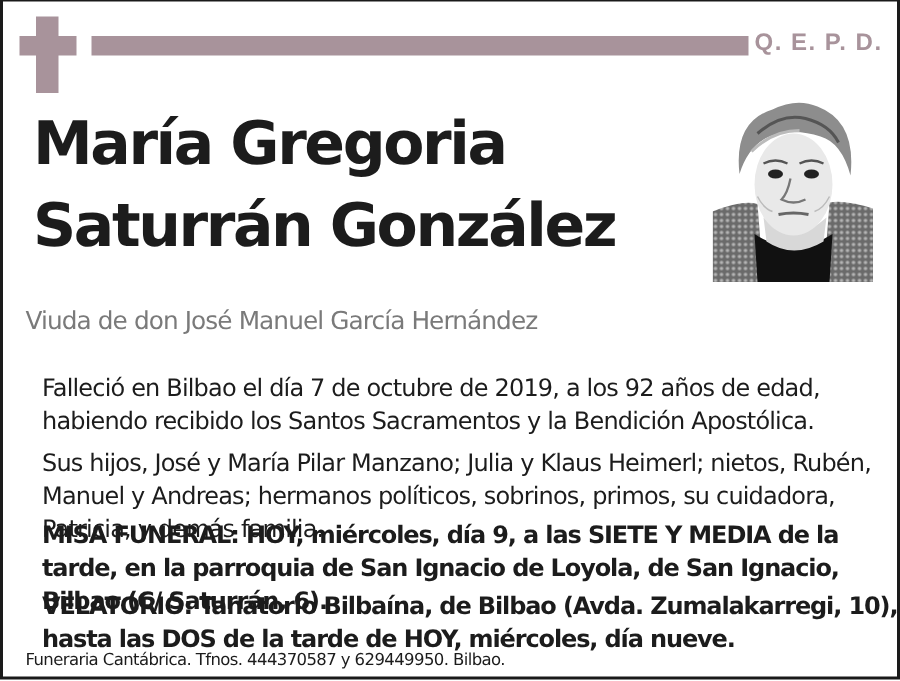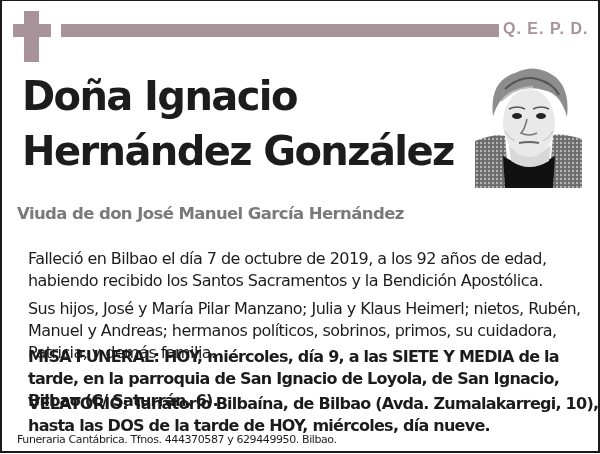--- a/index.html
+++ b/index.html
@@ -21,21 +21,21 @@
       font-family: "DejaVu Sans", sans-serif; font-weight: bold;
       font-size: 40px; line-height: 55px; color: #1c1c1c; letter-spacing: -1.6px;
     }
     .name span { display: block; white-space: nowrap; }
     .photo {
       position: absolute; left: 473px; top: 60px; width: 107px; height: 127px;
       overflow: hidden; background: #fff;
     }
     .subtitle {
       position: absolute; left: 15px; top: 203px;
-      font-family: "DejaVu Sans", sans-serif; font-weight: bold;
+      font-family: "DejaVu Sans", sans-serif; font-weight: normal;
       font-size: 16.5px; color: #7a7a7a; letter-spacing: -0.6px; white-space: nowrap;
     }
     .para {
       position: absolute; left: 14px; width: 580px; margin: 12px;
       font-family: "DejaVu Sans", sans-serif; font-size: 16px; line-height: 22px;
       color: #1c1c1c; letter-spacing: -0.55px;
     }
     .para.bold { font-weight: bold; letter-spacing: -0.75px; }
     .p1 { top: 235px; }
     .p2 { top: 285px; }
@@ -50,22 +50,22 @@
 </head>
 <body>
 
 <div class="frame">
   <div class="cross-v"></div>
   <div class="cross-h"></div>
   <div class="bar"></div>
   <div class="qepd">Q. E. P. D.</div>
 
   <h1 class="name">
-    <span>Doña Ignacio</span>
-    <span>Hernández González</span>
+    <span>María Gregoria</span>
+    <span>Saturrán González</span>
   </h1>
 
   <div class="photo">
     <svg width="107" height="127" viewBox="0 0 107 127">
       <defs>
         <pattern id="knit" width="4" height="4" patternUnits="userSpaceOnUse">
           <rect width="4" height="4" fill="#6a6a6a"></rect>
           <circle cx="2" cy="2" r="1.2" fill="#b5b5b5"></circle>
         </pattern>
       </defs>

